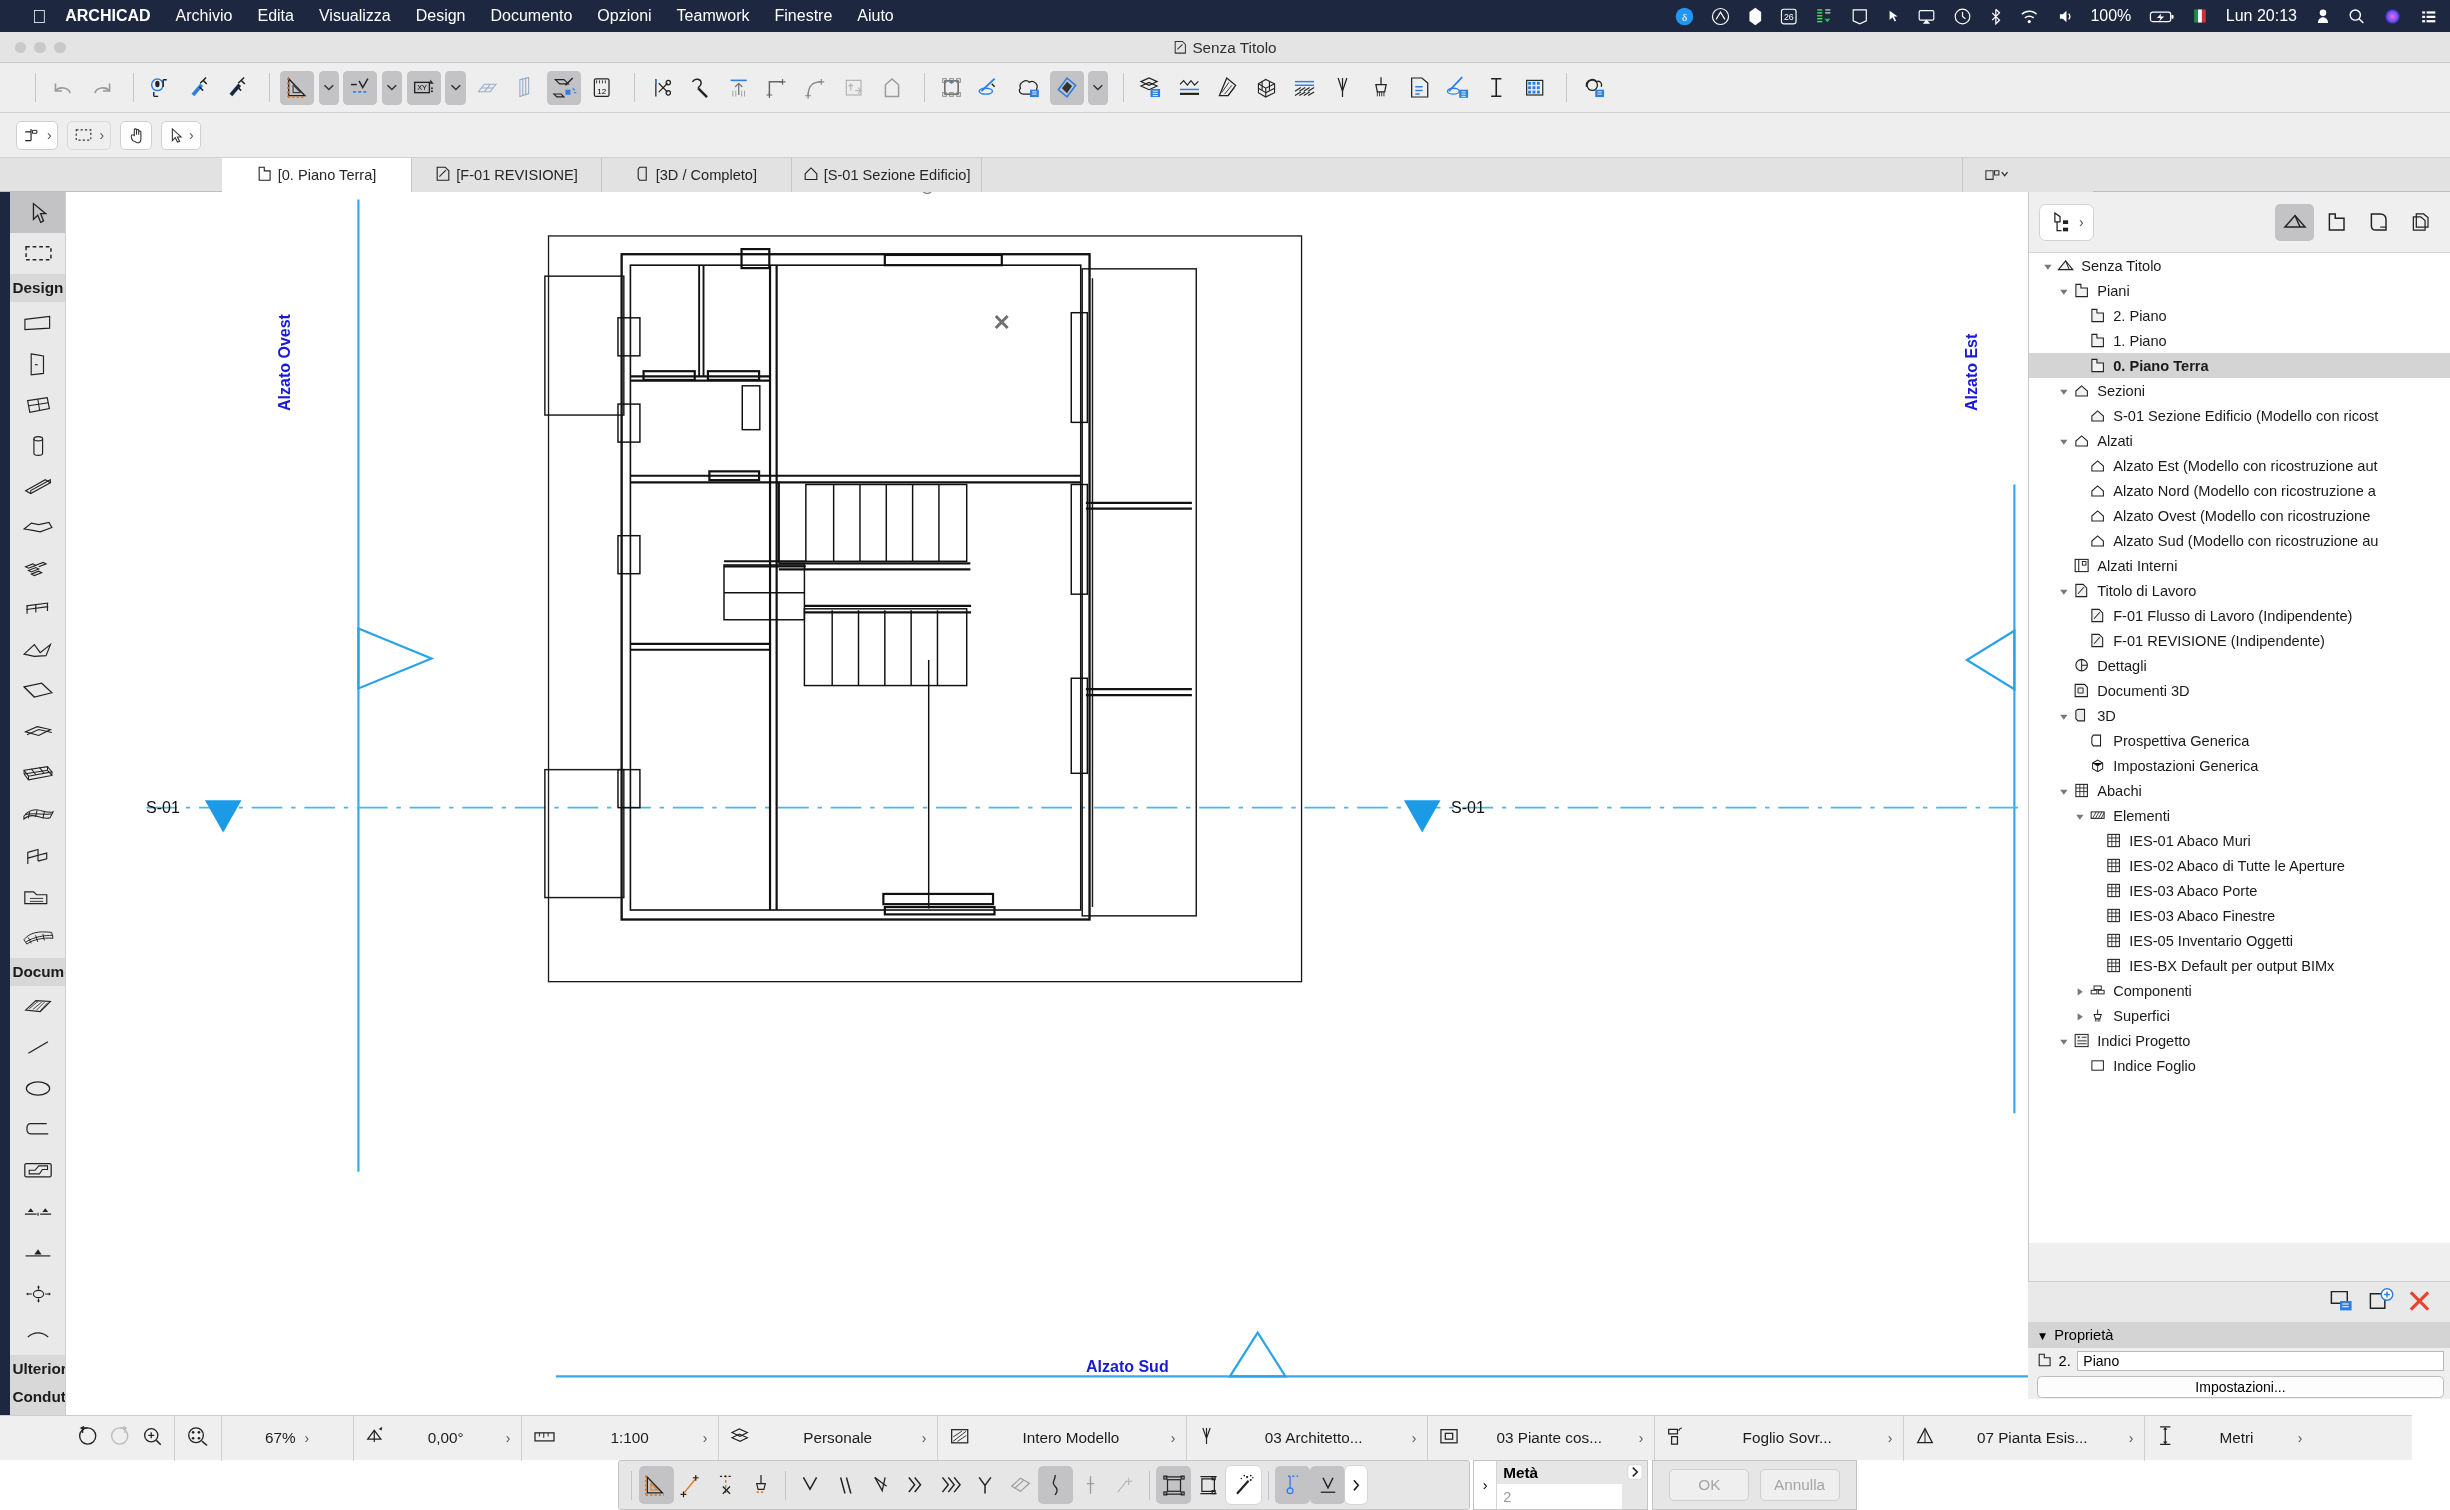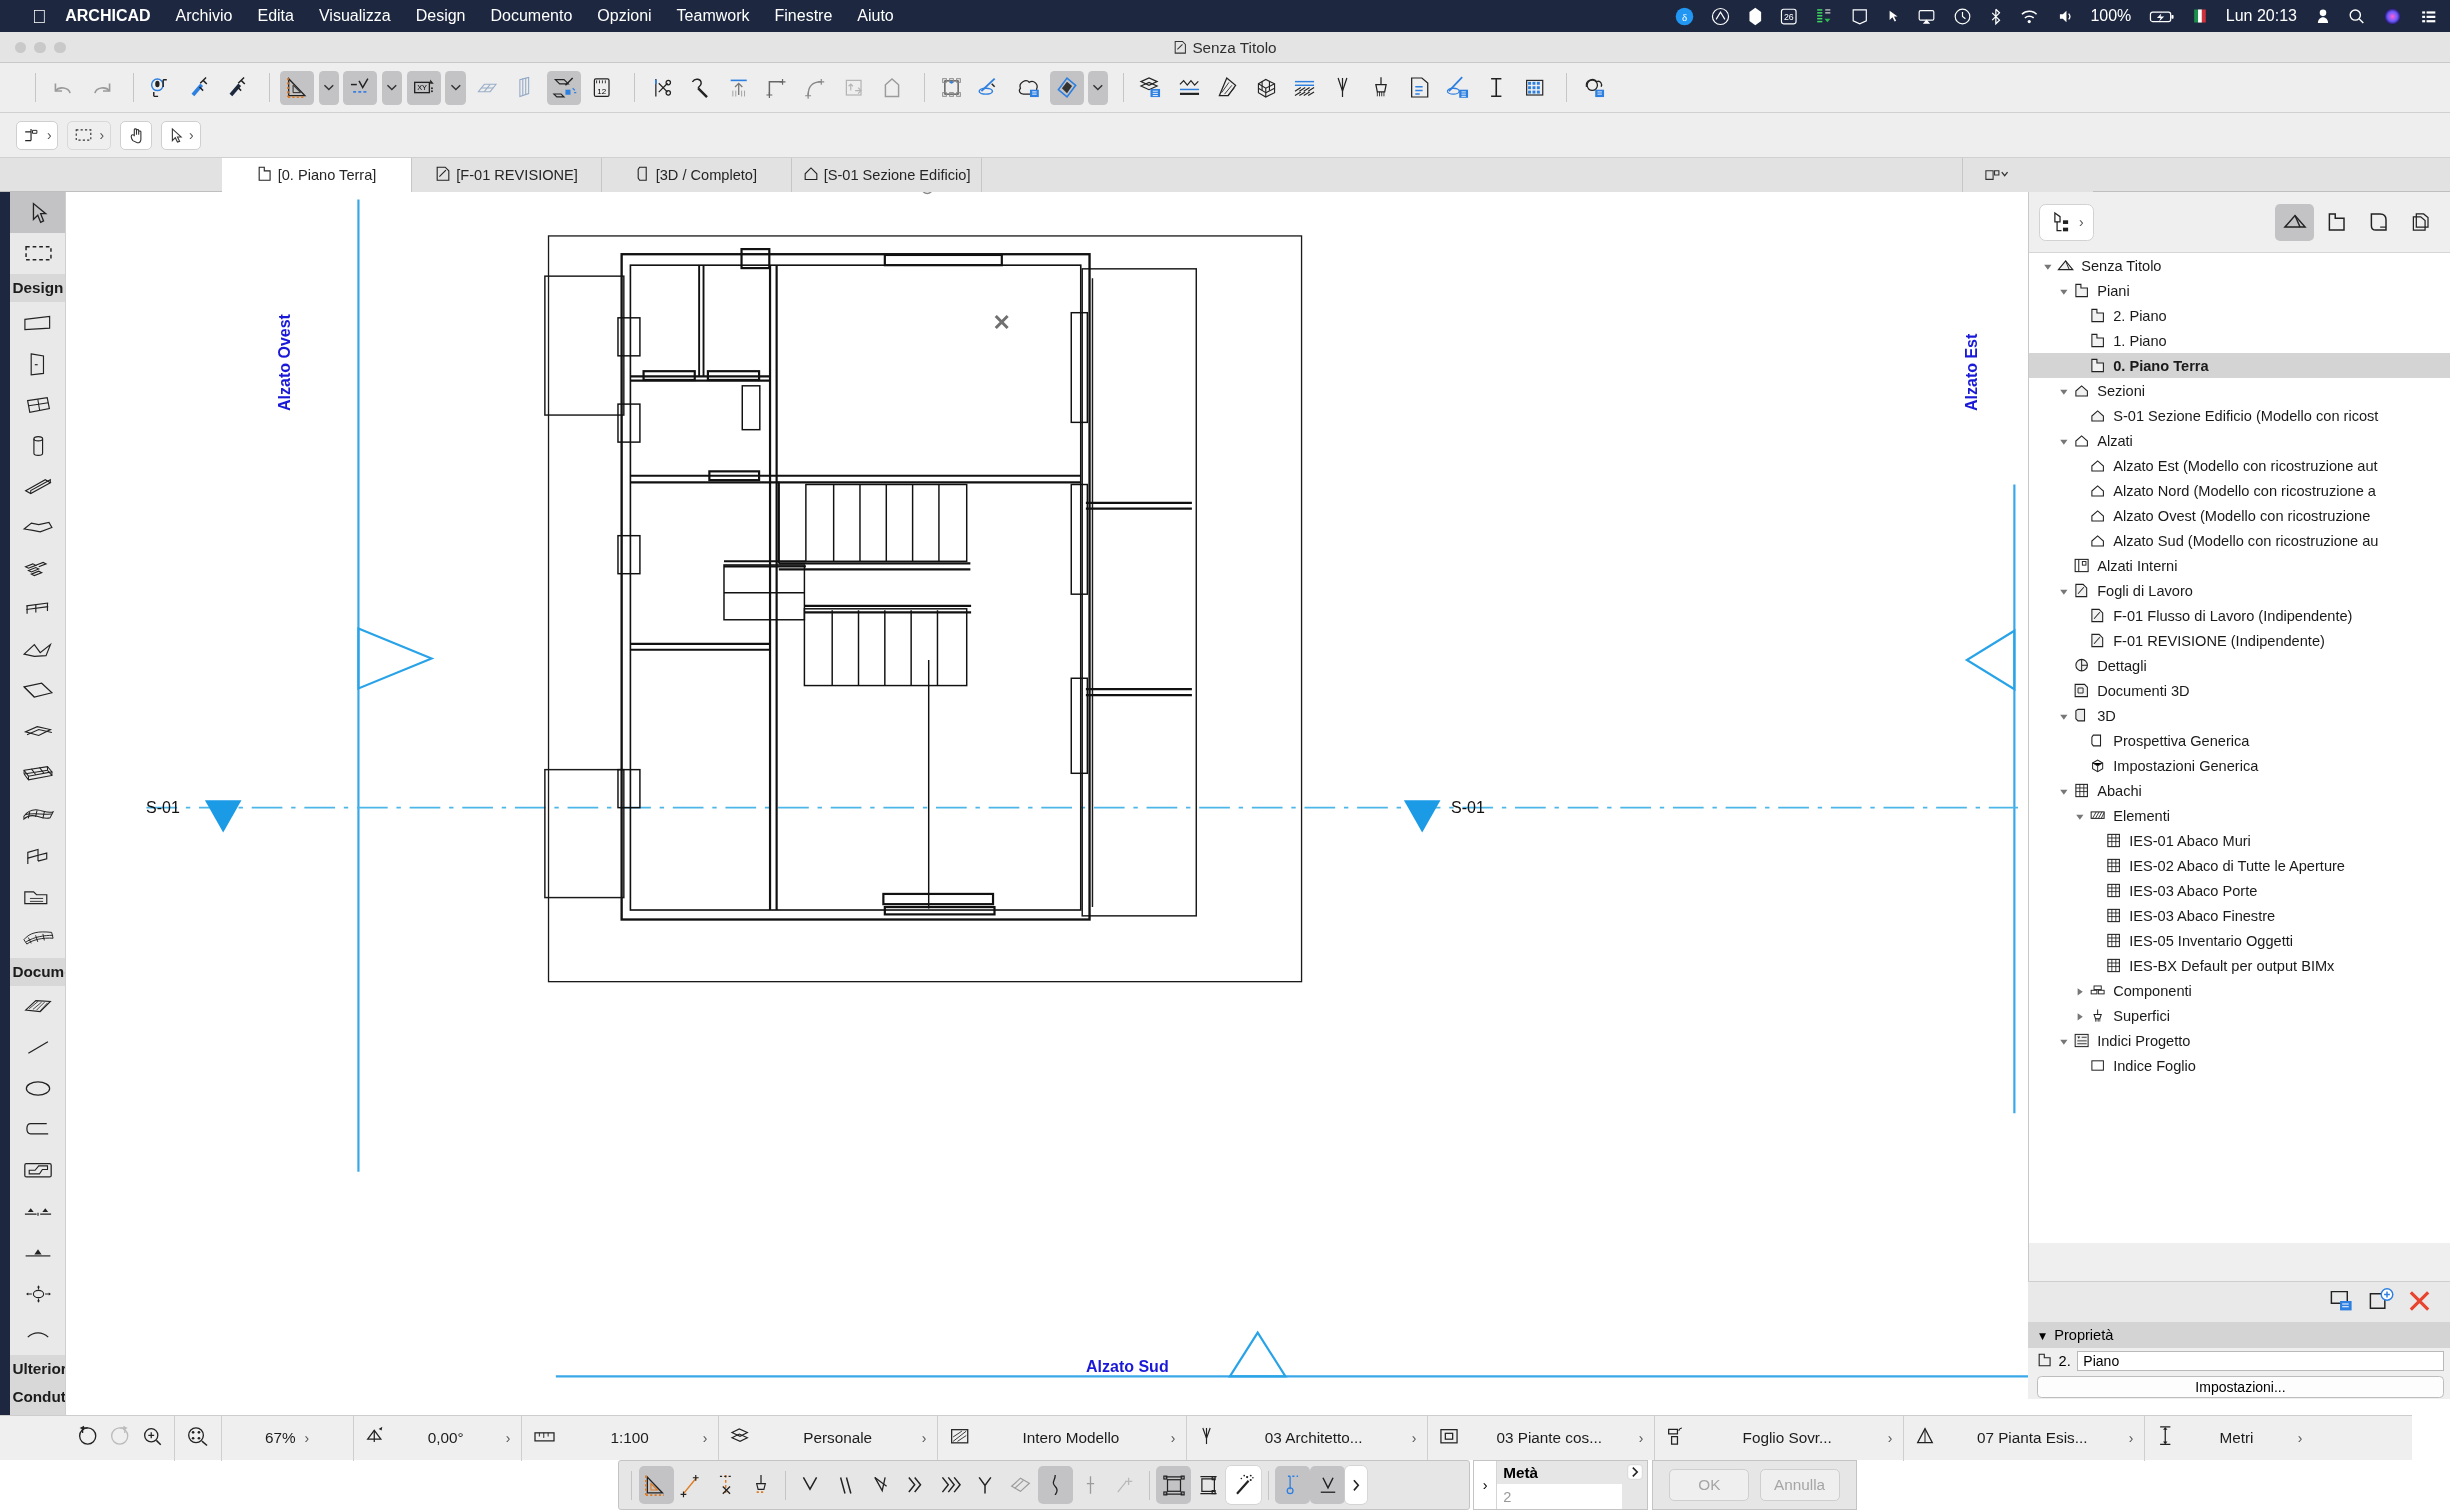--- a/index.html
+++ b/index.html
@@ -1190,21 +1190,21 @@
         <span class="tspacer" style="width: 29px;"></span>
         <span class="tri"><svg width="11.7" height="11.7" viewBox="0 0 16 16">
             <path d="M3 5 L13 5 L8 12 Z" fill="#777"></path>
           </svg></span>
         <span class="tico">
           <svg width="18" height="17" viewBox="0 0 25 23">
             <path d="M4 3 h10 l5 5 v12 h-15 z" fill="#f2f2f2" stroke="#222" stroke-width="1.5"></path>
             <path d="M7 16 L15 7" stroke="#222" stroke-width="1.4"></path>
           </svg>
         </span>
-        <span>Fogli di Lavoro</span>
+        <span>Titolo di Lavoro</span>
       </div>
       <div class="trow">
         <span class="tspacer" style="width: 45px;"></span>
         <span class="tri"></span>
         <span class="tico">
           <svg width="18" height="17" viewBox="0 0 25 23">
             <path d="M4 3 h10 l5 5 v12 h-15 z" fill="#f2f2f2" stroke="#222" stroke-width="1.5"></path>
             <path d="M7 16 L15 7" stroke="#222" stroke-width="1.4"></path>
           </svg>
         </span>

